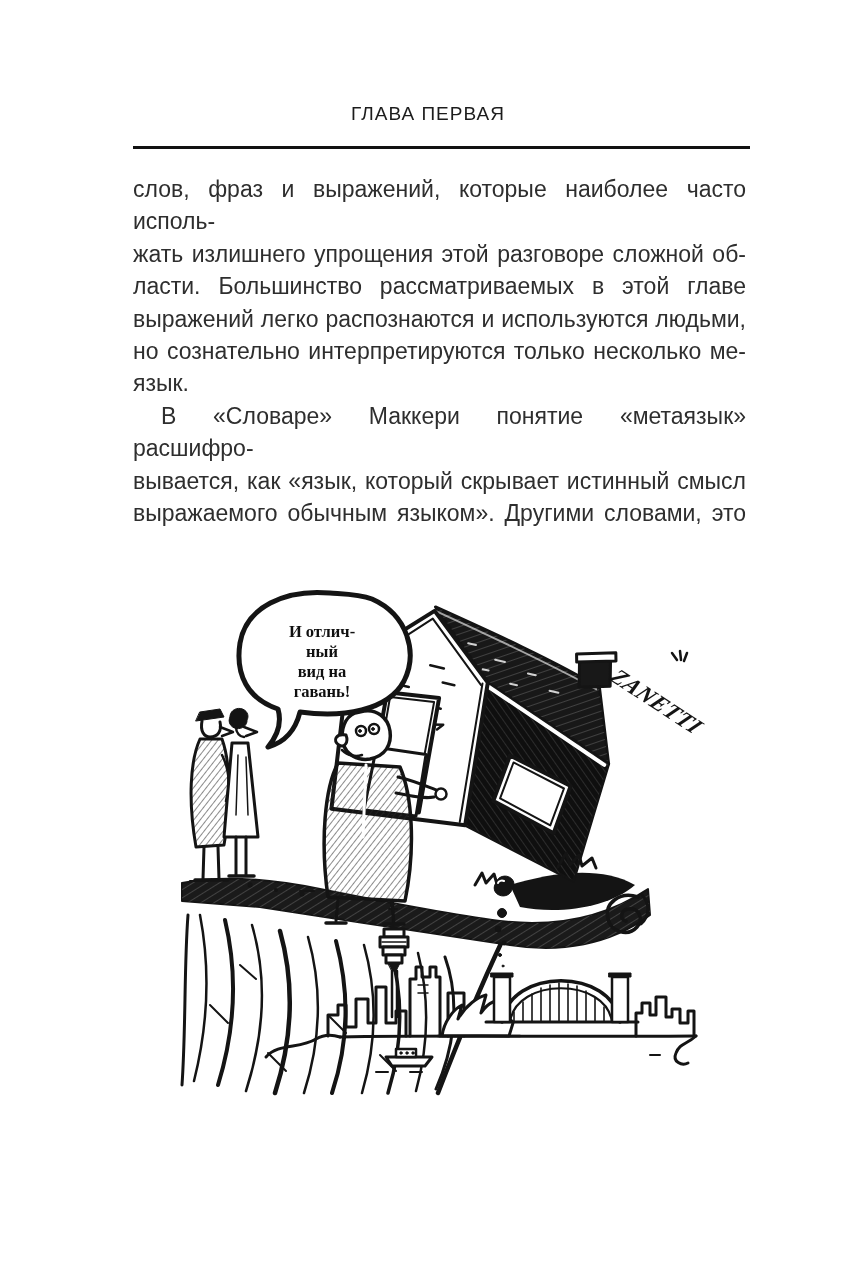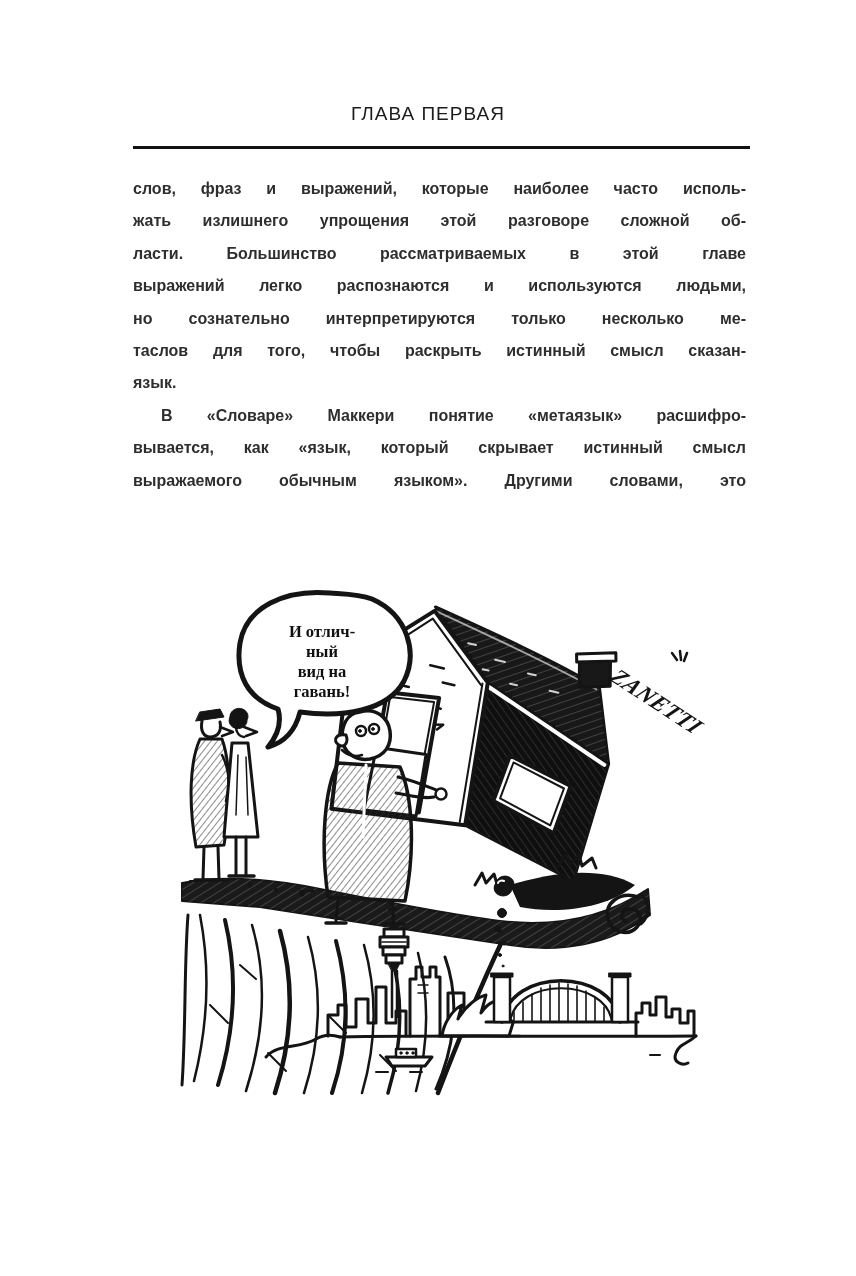--- a/index.html
+++ b/index.html
@@ -12,21 +12,21 @@
     position:absolute; top:103px; left:0; right:0;
     text-align:center; font-size:19px; letter-spacing:1px;
     color:#1c1c1c; font-weight:400;
   }
   .header-rule {
     position:absolute; left:133px; top:146px; width:617px; height:3px;
     background:#111;
   }
   .bodytext {
     position:absolute; left:133px; top:173px; width:613px;
-    font-size:16px; line-height:32.4px; font-weight:700; color:#2e2e2e;
+    font-size:23px; line-height:32.4px; font-weight:400; color:#2e2e2e;
   }
   .tline { text-align:justify; text-align-last:justify; white-space:normal; }
   .tline.lastline { text-align-last:left; }
   .tline.indent { text-indent:28px; }
   .illustration {
     position:absolute; left:180px; top:585px; width:525px; height:515px;
   }
   .illustration svg { display:block; width:100%; height:100%; }
   .page-number {
     position:absolute; top:1140px; left:0; right:0;
@@ -42,21 +42,20 @@
 
   <div class="chapter-header">ГЛАВА ПЕРВАЯ</div>
   <div class="header-rule"></div>
 
   <div class="bodytext">
     <div class="tline">слов, фраз и выражений, которые наиболее часто исполь-</div>
     <div class="tline">жать излишнего упрощения этой разговоре сложной об-</div>
     <div class="tline">ласти. Большинство рассматриваемых в этой главе</div>
     <div class="tline">выражений легко распознаются и используются людьми,</div>
     <div class="tline">но сознательно интерпретируются только несколько ме-</div>
-    <div class="tline">таслов для того, чтобы раскрыть истинный смысл сказан-</div>
     <div class="tline lastline">язык.</div>
     <div class="tline indent">В «Словаре» Маккери понятие «метаязык» расшифро-</div>
     <div class="tline">вывается, как «язык, который скрывает истинный смысл</div>
     <div class="tline">выражаемого обычным языком». Другими словами, это</div>
   </div>
 
   <div class="illustration">
     <svg viewBox="0 0 525 515" xmlns="http://www.w3.org/2000/svg" stroke-linecap="round" stroke-linejoin="round" fill="none">
       <defs>
         <pattern id="wtex" patternUnits="userSpaceOnUse" width="7" height="7" patternTransform="rotate(58)">

